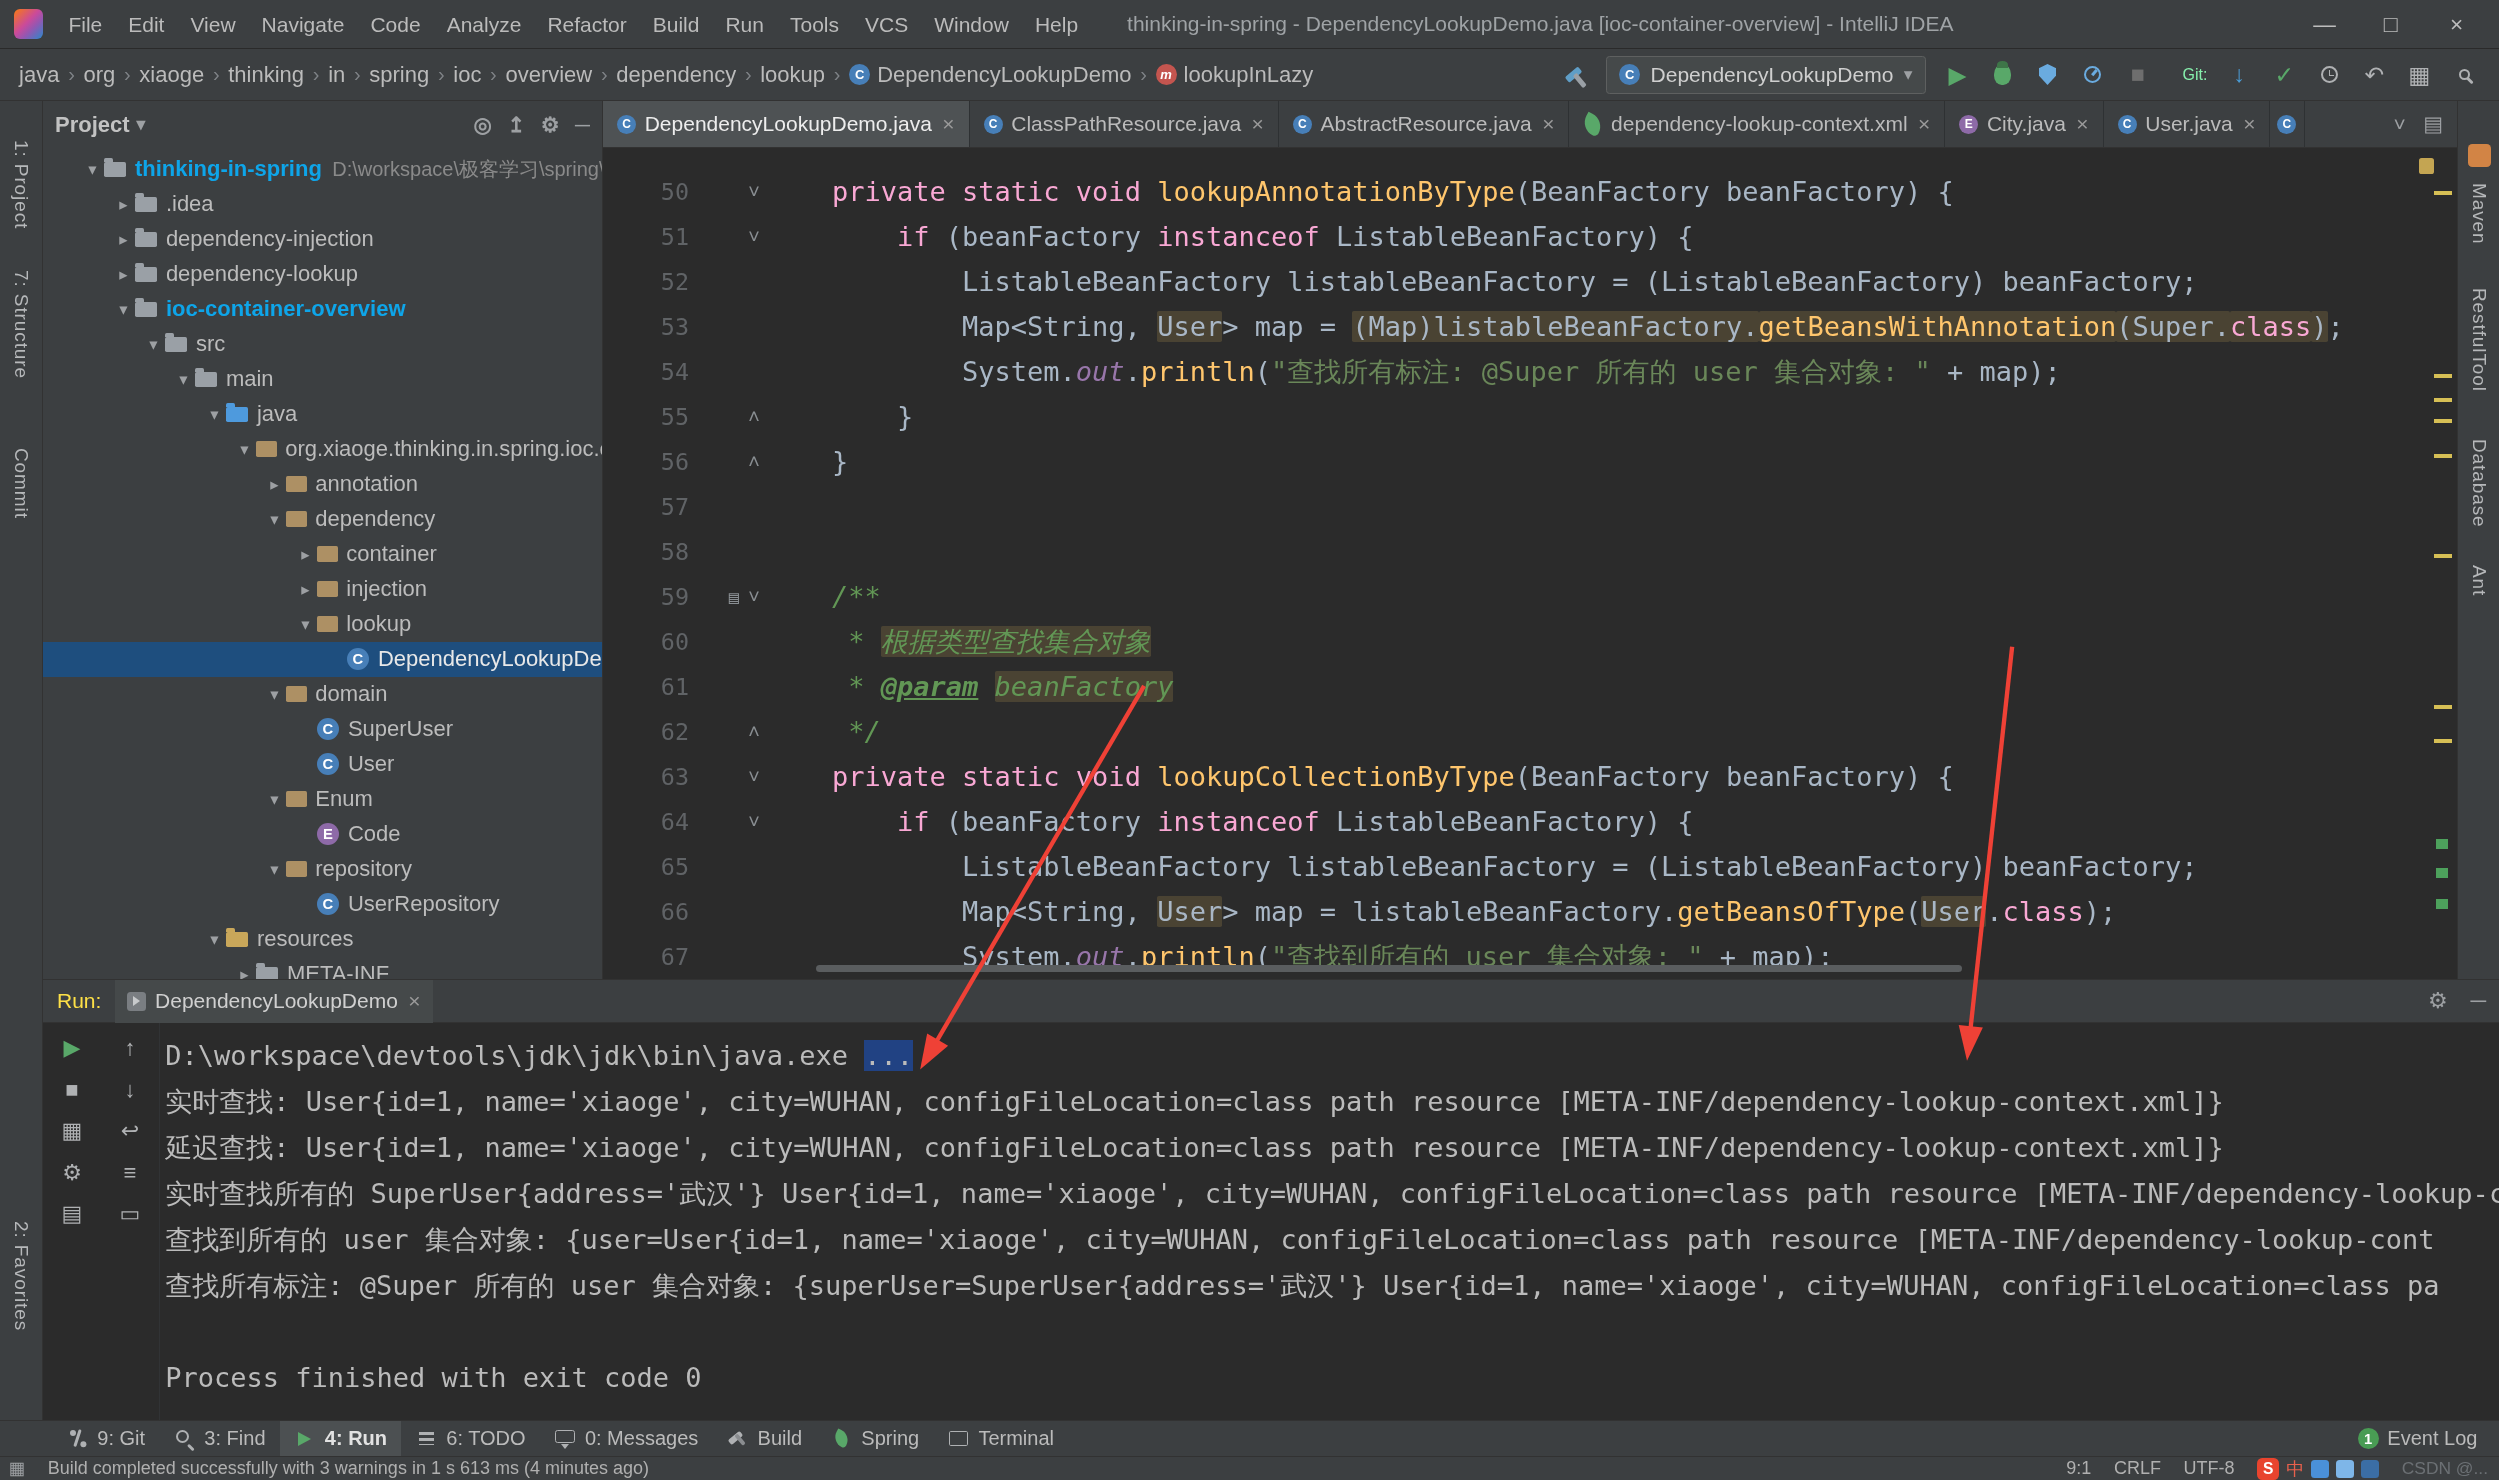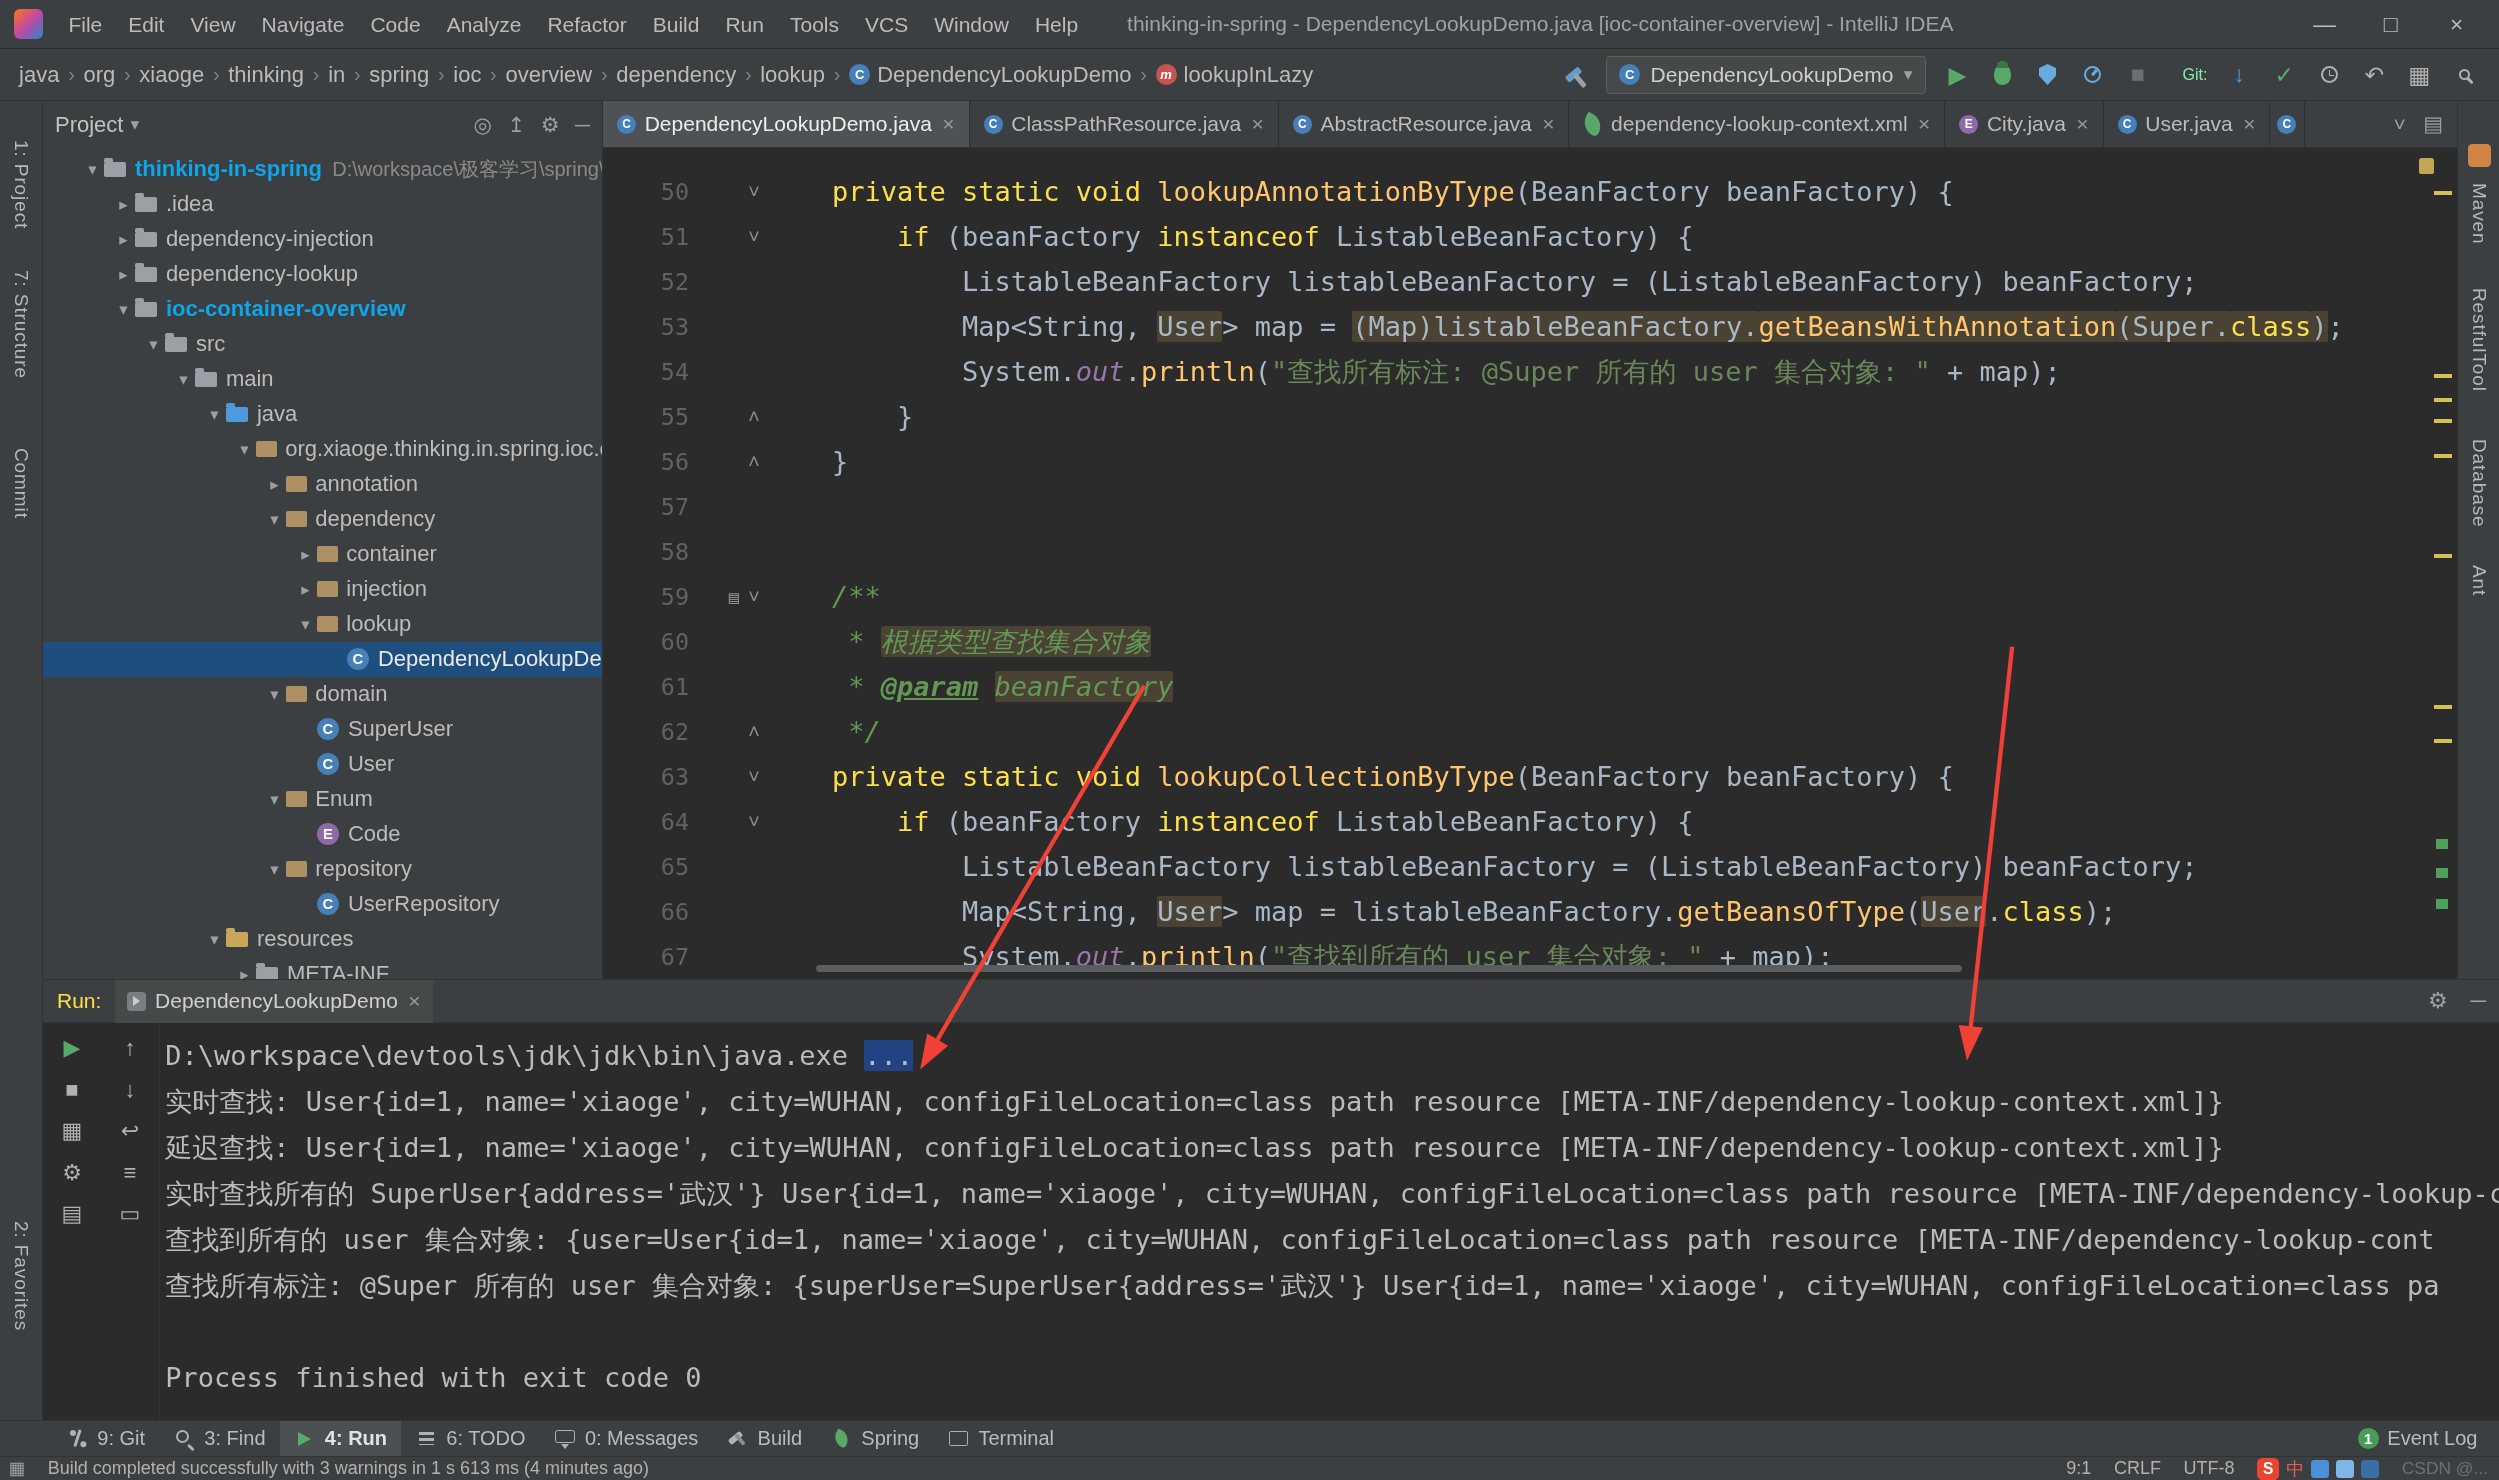--- a/index.html
+++ b/index.html
@@ -45,21 +45,21 @@
   .stripe.left { width:43px; border-right:0.9px solid #323232; }
   .stripe.right { width:43px; border-left:0.9px solid #323232; }
   .vlabel { writing-mode:vertical-rl; font-size:19px; color:#B6B8BA; position:absolute; left:50%; transform:translateX(-50%); white-space:nowrap; letter-spacing:0.9px; }
   .stripe-ico { position:absolute; left:10.4px; width:22.6px; height:22.6px; border-radius:4.3px; background:#D28445; }
 
   .center-col { flex:1; display:flex; flex-direction:column; min-width:0; }
   .workspace { display:flex; height:878px; min-height:0; }
 
   
   .project-panel { width:560px; background:#3C3F41; border-right:0.9px solid #323232; display:flex; flex-direction:column; flex:none; }
-  .panel-header { height:47px; display:flex; align-items:center; padding:0 12px; font-size:22px; color:#C2C2C2; gap:7px; flex:none; }
+  .panel-header { height:47px; display:flex; align-items:center; padding:0 12px; font-size:22px; color:#C2C2C2; gap:7px; flex:none;font-weight:bold; }
   .ph-caret { color:#9DA0A3; font-size:17.4px; }
   .ph-icons { margin-left:auto; display:flex; gap:15.6px; color:#9DA0A3; font-size:21px; }
   .tree { flex:1; overflow:hidden; padding-top:3.5px; font-size:22px; position:relative; }
   .tree-row { height:35px; display:flex; align-items:center; white-space:nowrap; color:#BCBCBC; overflow:hidden; }
   .tree-row.selected { background:#1E4E7E; color:#E8E8E8; }
   .tree-chev { width:22.6px; text-align:center; color:#9DA0A3; font-size:16.5px; flex:none; }
   .tree-label.bold { font-weight:bold; color:#0ea5e9; }
   .tree-path { color:#8A8A8A; margin-left:10.4px; font-size:20px; }
   .t-folder { width:22.6px; height:14.8px; background:#9AA0A6; border-radius:1.7px; position:relative; margin:1.7px 8.7px 0 0; flex:none; }
   .t-folder::before { content:""; position:absolute; top:-4.3px; left:0; width:9.5px; height:4.3px; background:inherit; border-radius:1.7px 1.7px 0 0; }
@@ -80,21 +80,21 @@
   .tabs-right { margin-left:auto; display:flex; align-items:center; gap:17.4px; padding-right:14px; color:#9DA0A3; font-size:21px; }
 
   .editor { flex:1; position:relative; overflow:hidden; font-family:"DejaVu Sans Mono","Liberation Mono",monospace; font-size:27px;padding-left:21px; }
   #code { padding-top:21px; }
   .code-row { height:45px; display:flex; align-items:center; }
   .gut-num { width:65px; text-align:right; color:#606366; font-size:23.4px; flex:none; }
   .gut-fold { width:78px; flex:none; display:flex; justify-content:flex-end; align-items:center; gap:8.7px; padding-right:7px; color:#898E92; font-size:20px; }
   .doc-ico { font-size:17.4px; color:#898E92; }
   .code-text { white-space:pre; color:#A9B7C6; }
   .cs { white-space:pre; }
-  .cs.k { color:#fde047; }
+  .cs.k { color:#f9a8d4; }
   .cs.m { color:#FFC66D; }
   .cs.s { color:#6A8759; }
   .cs.d { color:#629755; font-style:italic; }
   .cs.dt { color:#629755; font-weight:bold; text-decoration:underline; font-style:italic; }
   .cs.f { color:#9876AA; font-style:italic; }
   .cs.hl { background:#4A4333; border-radius:1.7px; }
   .hscroll { position:absolute; bottom:7px; left:213px; width:1146px; height:7px; background:#5A5D5F; border-radius:3.5px; }
   .inspect-widget { position:absolute; top:10.4px; right:22.6px; width:15.6px; height:15.6px; background:#C4A552; border-radius:2.6px; }
   .mark { position:absolute; right:5.2px; }
   .mark.y { width:17.4px; height:4.3px; background:#D6BF55; }

